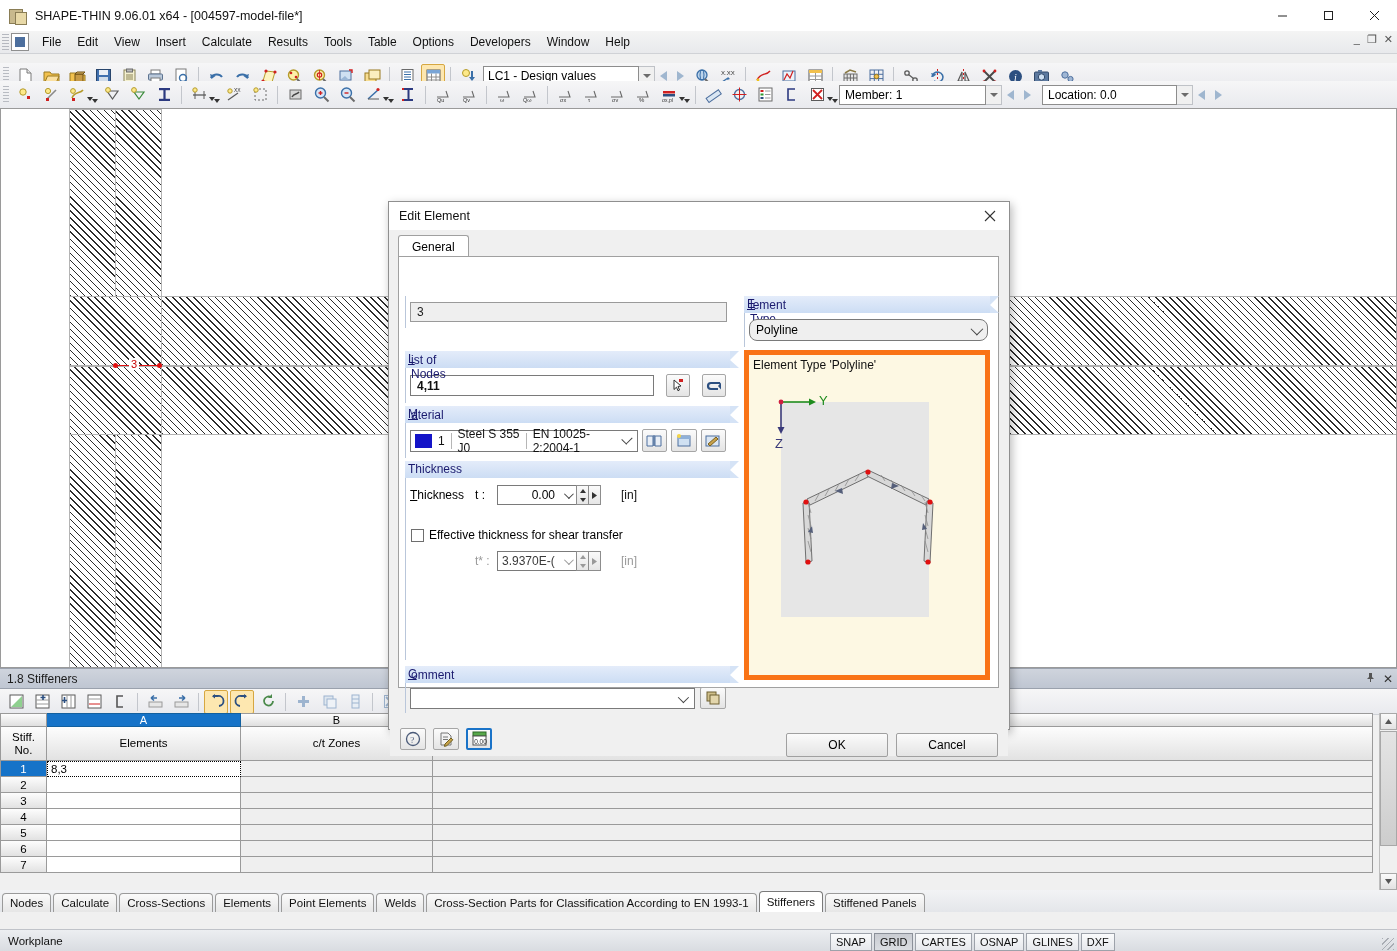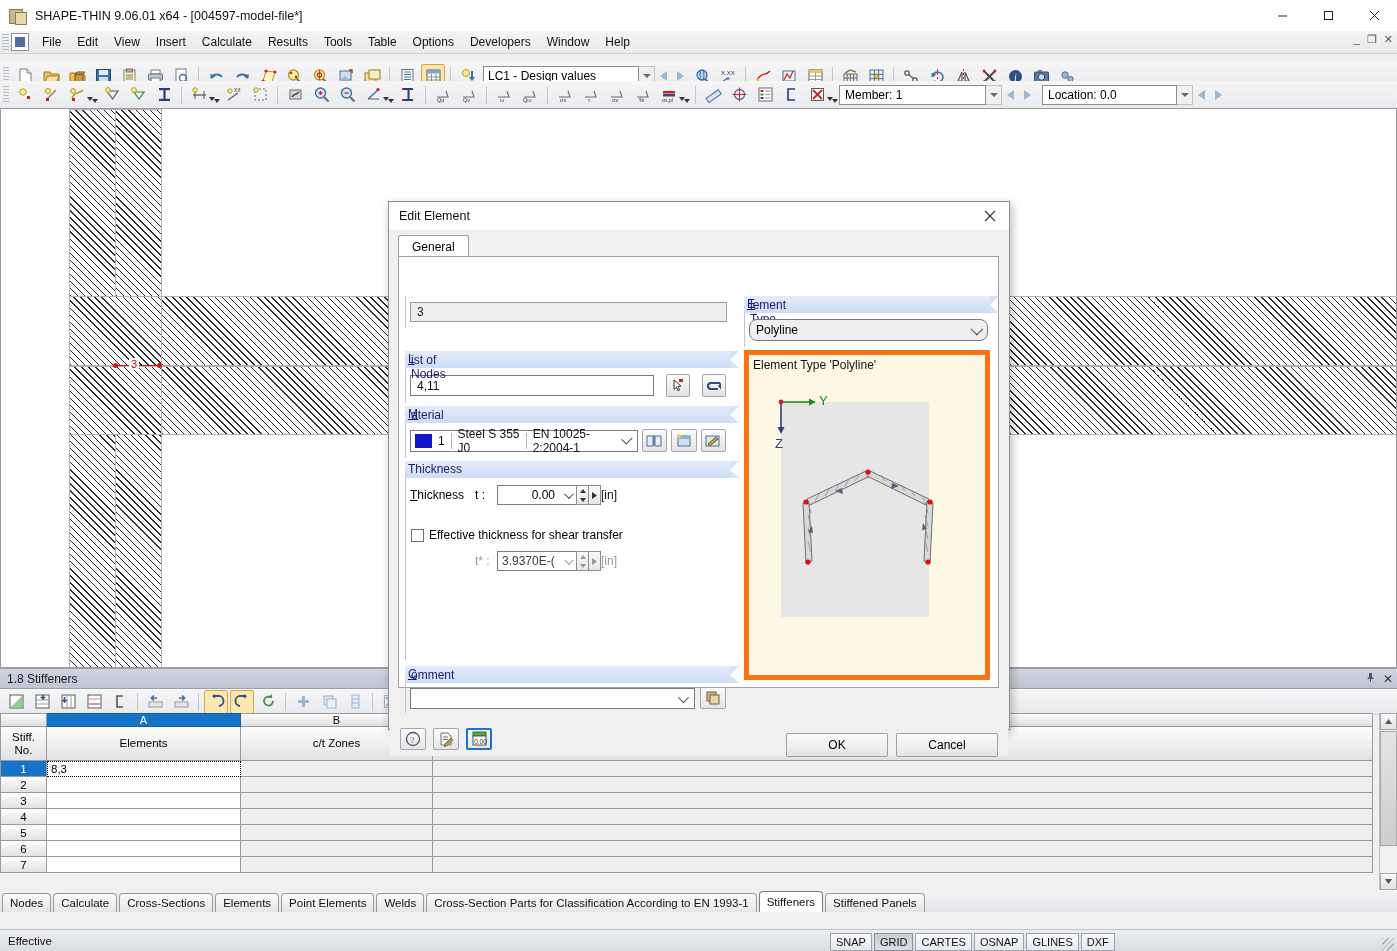--- a/index.html
+++ b/index.html
@@ -160,21 +160,21 @@
   .spin .val{background:#fff;border:1px solid #7a7a7a;border-right:none;width:62px;
              display:flex;align-items:center;justify-content:flex-end;padding-right:4px;font-size:12px;box-sizing:border-box;}
   .spin .dd{background:#fff;border:1px solid #7a7a7a;border-left:none;border-right:none;width:17px;
             display:flex;align-items:center;justify-content:center;box-sizing:border-box;}
   .spin .ud{width:13px;border:1px solid #8d8d8d;background:linear-gradient(#fafafa,#e6e6e6);
             display:flex;flex-direction:column;box-sizing:border-box;}
   .spin .ud i{flex:1;display:flex;align-items:center;justify-content:center;}
   .spin .more{width:12px;border:1px solid #8d8d8d;border-left:none;background:linear-gradient(#fafafa,#e6e6e6);
               display:flex;align-items:center;justify-content:center;box-sizing:border-box;}
   .spin.dim .val,.spin.dim .dd{color:#3a3a3a;}
-  .unit{font-size:12px;color:#111;margin-left:0;}
+  .unit{font-size:12px;color:#111;margin-left:20px;}
   .unit.dim{color:#9a9a9a;}
 
   .cbox{width:13px;height:13px;border:1px solid #6e6e6e;background:#fff;box-sizing:border-box;display:inline-block;}
 
   .preview{position:absolute;background:#fdf8e3;border:5px solid #f97316;box-sizing:border-box;}
   .preview .ptitle{position:absolute;left:4px;top:3px;font-size:12px;color:#111;}
   .footbar{position:absolute;left:1px;top:491px;width:618px;height:35px;background:#f0f0f0;display:flex;align-items:center;}
   .bigbtn{width:100px;height:22px;background:linear-gradient(#fbfbfb,#e4e4e4);border:1px solid #a0a0a0;
           display:flex;align-items:center;justify-content:center;font-size:12px;border-radius:2px;margin-top:12px;}
 </style>
@@ -1009,21 +1009,21 @@
     <div class="btab">Elements</div>
     <div class="btab">Point Elements</div>
     <div class="btab">Welds</div>
     <div class="btab">Cross-Section Parts for Classification According to EN 1993-1</div>
     <div class="btab sel">Stiffeners</div>
     <div class="btab">Stiffened Panels</div>
   </div>
   <div class="strip"></div>
 
   <div class="statusbar">
-    <div class="sb-left">Effective</div>
+    <div class="sb-left">Workplane</div>
     <div class="sb-toggles">
       <div class="sb-tg">SNAP</div>
       <div class="sb-tg pressed">GRID</div>
       <div class="sb-tg">CARTES</div>
       <div class="sb-tg">OSNAP</div>
       <div class="sb-tg">GLINES</div>
       <div class="sb-tg">DXF</div>
     </div>
     <div class="sb-grip"></div>
   </div>
@@ -1049,21 +1049,21 @@
         <div class="group" style="left:6px;top:39px;width:325px;">
           <div class="gbody" style="padding:6px 4px 6px 4px;">
             <div class="ro-input" style="width:317px;">3</div>
           </div>
         </div>
 
         <div class="group" style="left:6px;top:94px;width:325px;">
           <div class="ghdr">
             <span><u>L</u><span>ist of Nodes</span></span>
           </div>
-          <div class="gbody" style="padding:6px 4px;display:flex;align-items:center;gap:12px;">
+          <div class="gbody" style="padding:6px 4px;display:flex;align-items:center;gap:12px;font-weight:bold;">
             <div class="tx-input" style="width:266px;height:21px;">4,11</div>
             <div class="btn-sq" style="height:23px;">
               <svg width="15" height="15" viewBox="0 0 15 15">
                   <path d="M3 2l7 6-3 .5 1.5 3.5-1.5.8L5.5 9.2 3 11.5z" fill="#fff" stroke="#333"></path>
                   <rect x="8" y="1" width="4" height="3" fill="#d02020"></rect>
                 </svg>
             </div>
             <div class="btn-sq" style="height:23px;">
               <svg width="16" height="14" viewBox="0 0 16 14">
                   <path d="M14 4H5a3 3 0 1 0 0 6h7" fill="none" stroke="#2c4f80" stroke-width="2.2"></path>

